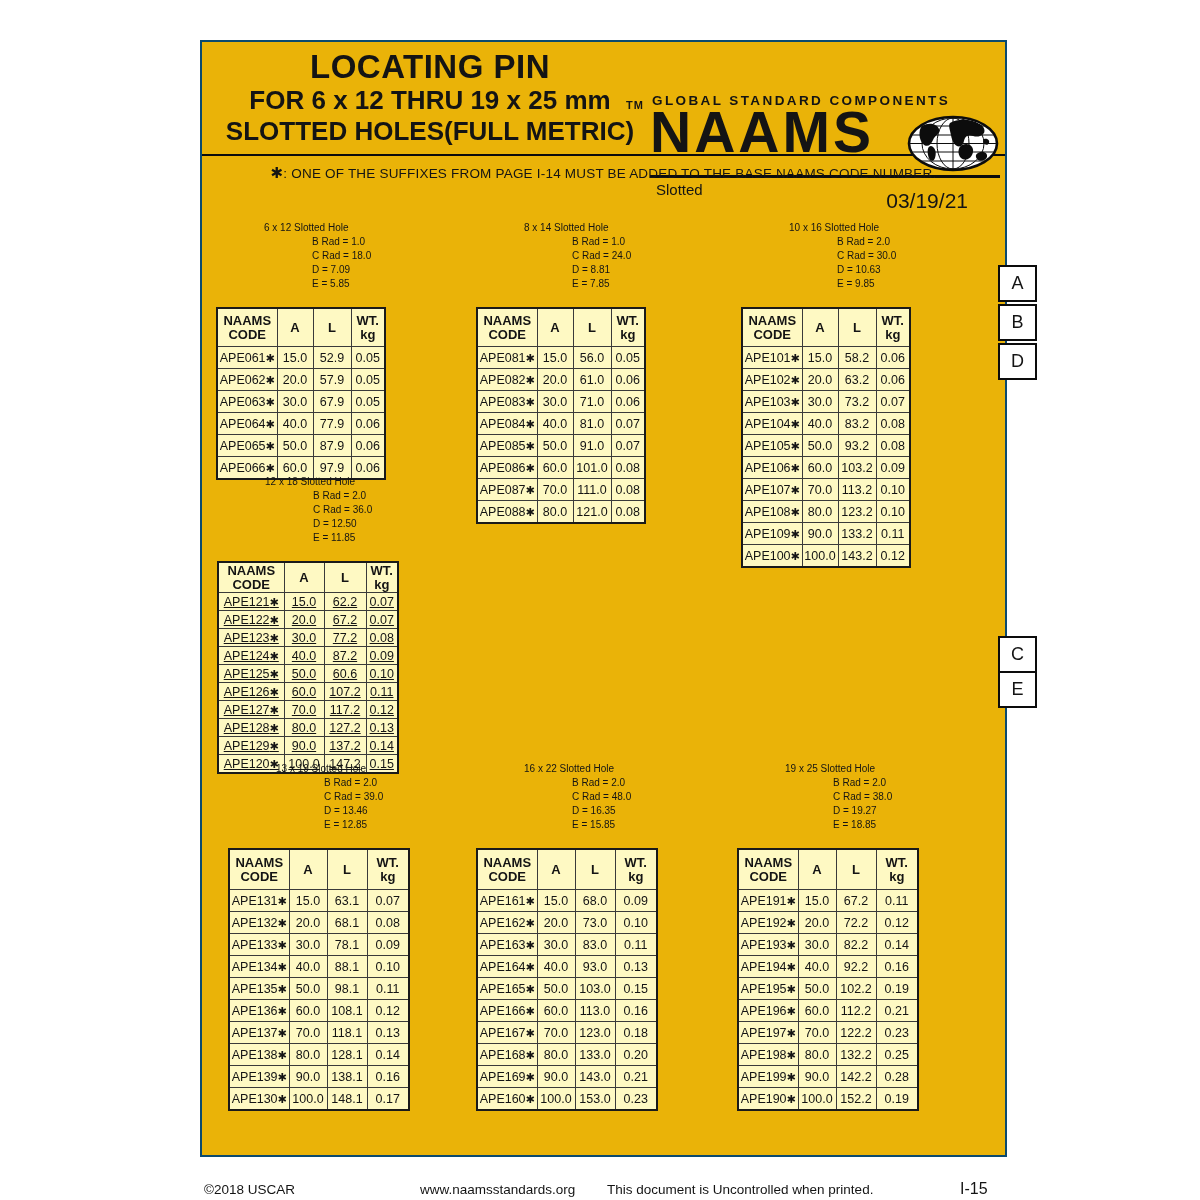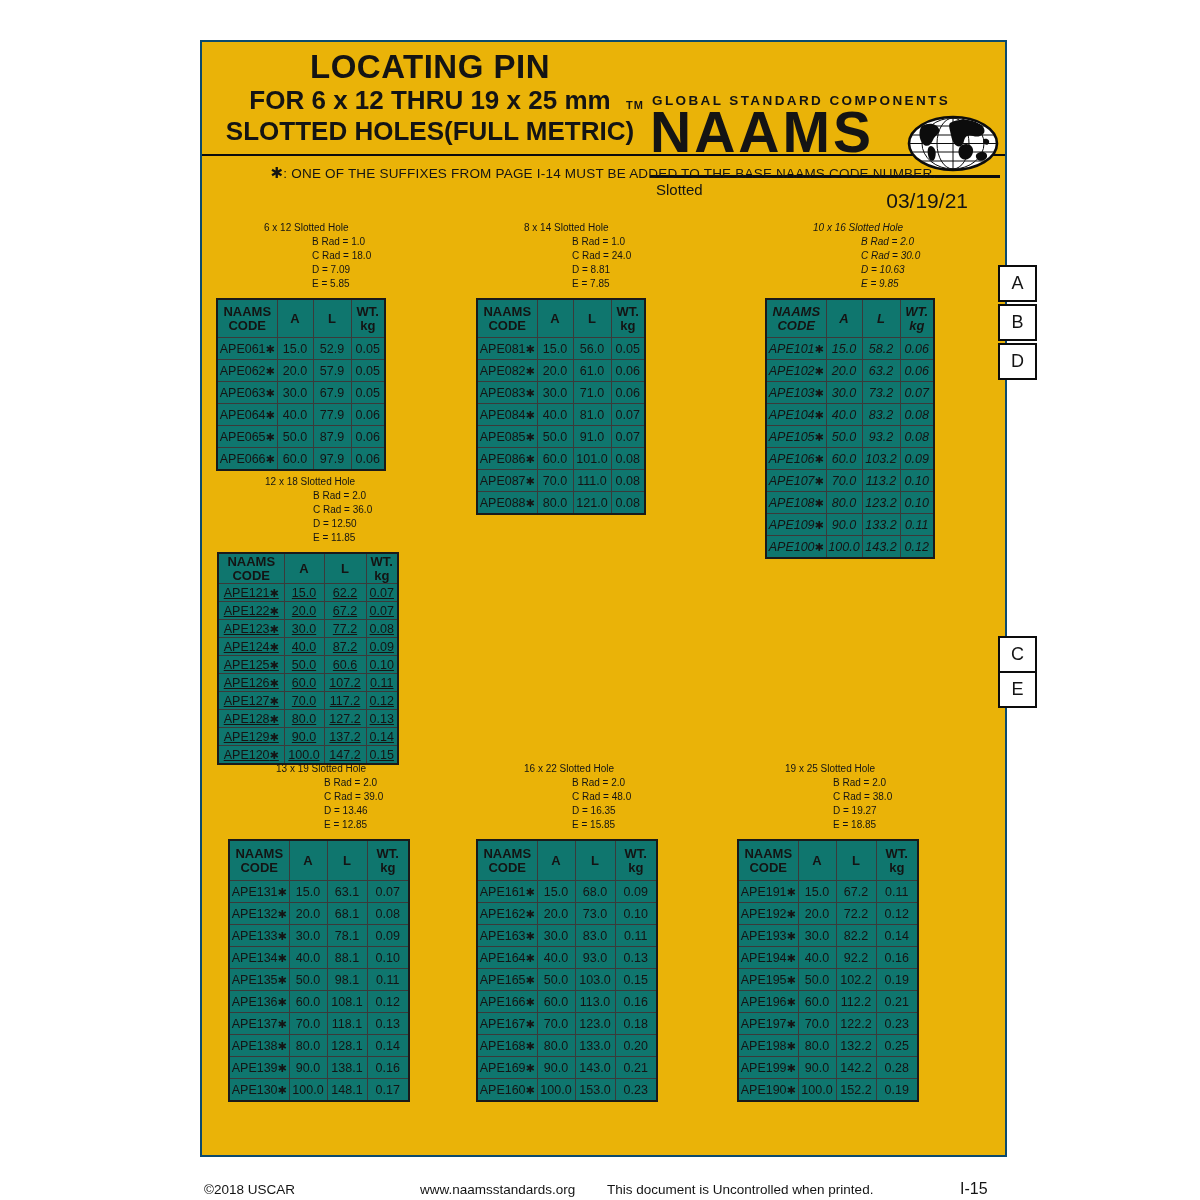--- a/index.html
+++ b/index.html
@@ -20,21 +20,21 @@
   .brand-sub-label{position:absolute;left:6px;top:90px;font-size:15px;}
   .brand-sub-date{position:absolute;right:32px;top:98px;font-size:21px;}
   
   .note{position:absolute;left:0;top:122px;width:100%;text-align:center;font-size:13.5px;letter-spacing:0.2px;}
   .note .star{font-size:15px;font-weight:bold;}
   .star{font-family:"DejaVu Sans","Liberation Sans",sans-serif;}
   
   #tables-area{position:absolute;left:0;top:0;width:1200px;height:1200px;pointer-events:none;}
   .tblock{position:absolute;}
   .tinfo div{font-size:10px;line-height:14px;white-space:nowrap;margin-left:48px;}
-  .tbl{border-collapse:collapse;table-layout:fixed;margin-top:7px;background:#0f766e;border:2px solid #1a1a1a;}
+  .tbl{border-collapse:collapse;table-layout:fixed;margin-top:16px;background:#fef9c3;border:2px solid #1a1a1a;}
   .tbl th,.tbl td{border:1px solid #3a3a3a;text-align:center;vertical-align:middle;padding:0;overflow:hidden;}
   .tbl th{font-size:13px;font-weight:bold;line-height:14px;}
   .tbl td{font-size:12.5px;}
   .tbl td .star{font-size:11px;}
   .g-top .tbl th{height:37px;}      .g-top .tbl td{height:21px;}
   .g-compact .tbl th{height:29px;}  .g-compact .tbl td{height:17px;text-decoration:underline;}
   .g-bottom .tbl th{height:39px;}   .g-bottom .tbl td{height:21px;}
   .g-top .c1{width:60px}.g-top .c2{width:36px}.g-top .c3{width:38px}.g-top .c4{width:34px}
   .g-compact .c1{width:66px}.g-compact .c2{width:40px}.g-compact .c3{width:42px}.g-compact .c4{width:32px}
   .g-bottom .c1{width:60px}.g-bottom .c2{width:38px}.g-bottom .c3{width:40px}.g-bottom .c4{width:42px}
@@ -236,21 +236,21 @@
             <tr>
               <td><span>APE088</span><span class="star">✱</span></td>
               <td>80.0</td>
               <td>121.0</td>
               <td>0.08</td>
             </tr>
           </tbody>
     </table>
   </div>
 
-  <div class="tblock g-top" style="left: 765px; top: 221px; font-style: italic;">
+  <div class="tblock g-top" style="left: 741px; top: 221px;">
     <div class="tinfo">
       <div>10 x 16 Slotted Hole</div>
       <div>
             <div>B Rad = 2.0</div>
             <div>C Rad = 30.0</div>
             <div>D = 10.63</div>
             <div>E = 9.85</div>
           </div>
     </div>
     <table class="tbl">

